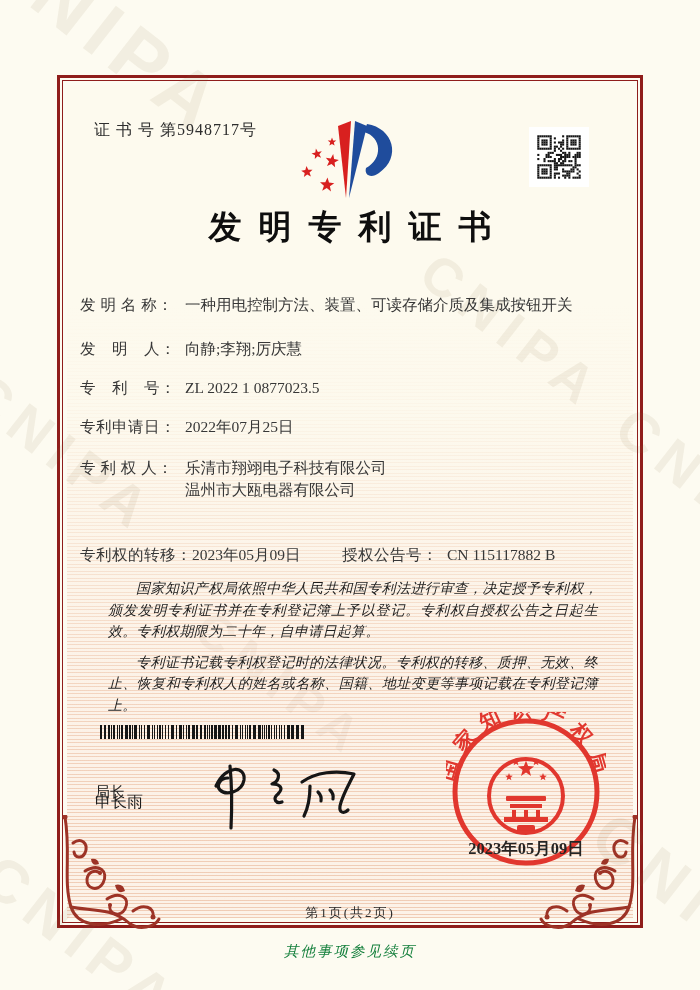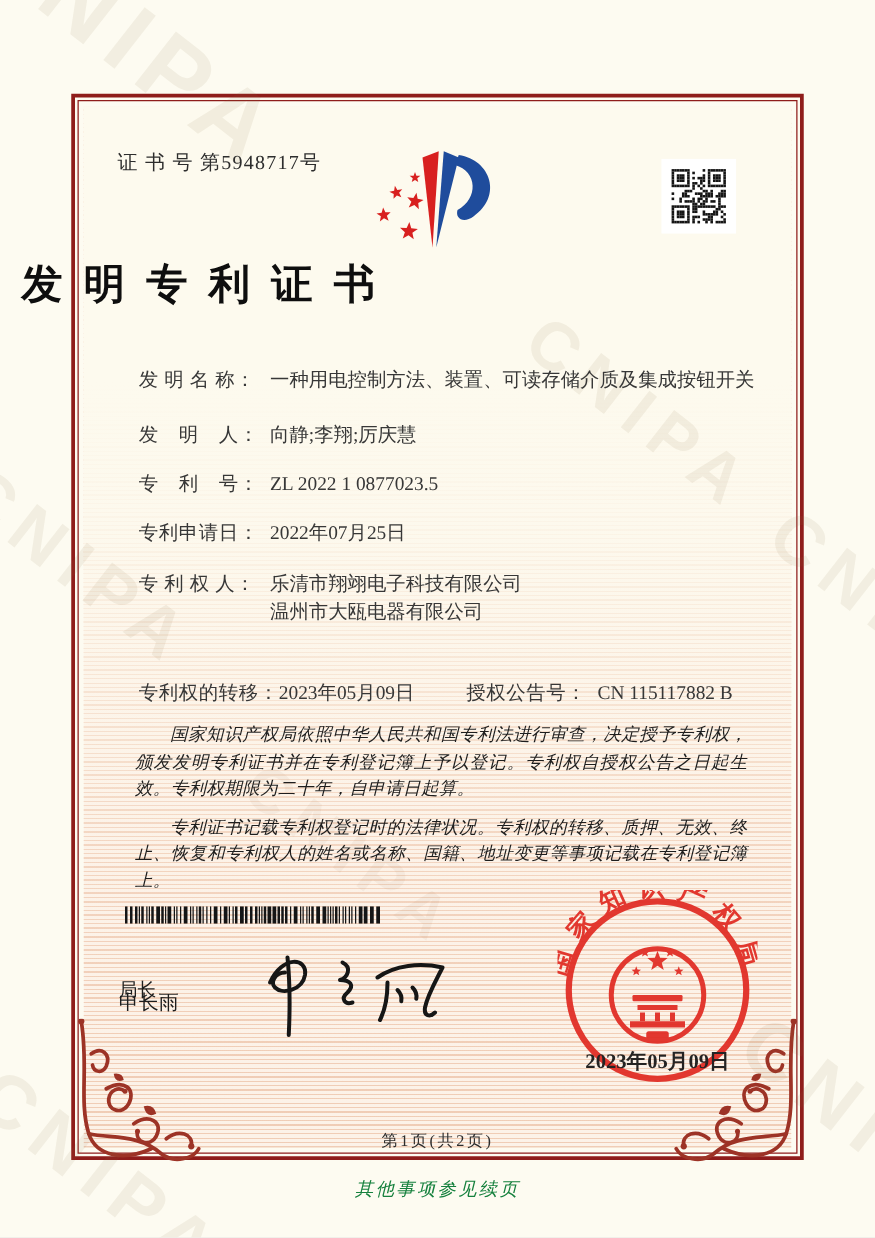--- a/index.html
+++ b/index.html
@@ -18,23 +18,23 @@
     background:
       linear-gradient(180deg,#fdfaee 0%,#fdfaee 26%,rgba(253,250,238,.88) 40%,
         rgba(253,247,235,.55) 56%,rgba(253,243,231,.22) 72%,
         rgba(253,240,228,.05) 88%,rgba(253,238,226,0) 100%),
       repeating-linear-gradient(0deg,rgba(227,158,122,.5) 0 1px,rgba(252,241,231,.9) 1px 3.5px);}
   .ornament{position:absolute;z-index:2}
   .cert-no{position:absolute;left:94px;top:120px;font-size:16px;letter-spacing:1px;
            color:#2d2d2d;z-index:4;white-space:pre}
   .logo{position:absolute;left:292px;top:112px;z-index:4}
   .qr{position:absolute;left:529px;top:127px;z-index:4}
-  .title{position:absolute;left:0;right:0;top:205px;font-size:33px;
+  .title{position:absolute;left:0;right:0;top:205px;text-align:center;font-size:33px;
          font-weight:bold;letter-spacing:17px;text-indent:17px;color:#0e0e0e;z-index:4}
-  .field-row{position:absolute;left:111px;width:515px;display:flex;font-size:15.5px;
+  .field-row{position:absolute;left:80px;width:515px;display:flex;font-size:15.5px;
              color:#373737;line-height:22px;z-index:4}
   .flabel{display:inline-block;flex:0 0 105px;white-space:pre;letter-spacing:.5px}
   .fvalue{white-space:pre-line}
   .fvalue.fixedw{flex:0 0 150px}
   .legal{position:absolute;left:92px;top:578px;width:522px;z-index:4}
   .legal p{margin:0 16px 9px;font-size:14px;line-height:21.5px;font-style:italic;
            color:#1e1e1e;text-align:justify;text-indent:2em;letter-spacing:.3px}
   .barcode{position:absolute;left:100px;top:725px;z-index:4}
   .sig-title{position:absolute;left:95px;top:783px;font-size:15px;color:#1d1d1d;
              font-family:Liberation Serif, serif;z-index:4}

